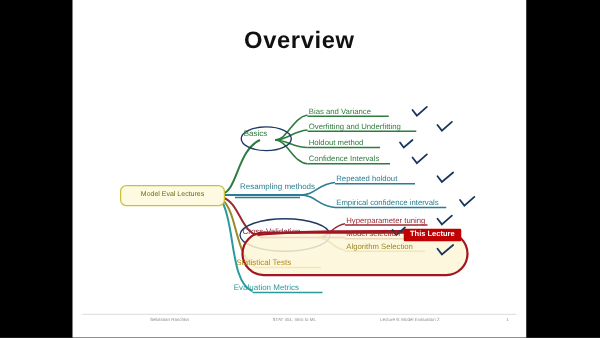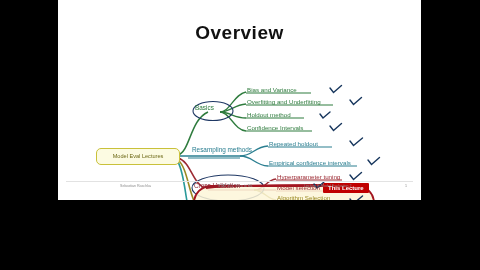--- a/index.html
+++ b/index.html
@@ -1,18 +1,18 @@
 <!DOCTYPE html>
 <html><head>
 <meta charset="utf-8">
 <style>
   html,body{margin:0;padding:0;background:#000;}
   body{width:480px;height:270px;overflow:hidden;font-family:"Liberation Sans",sans-serif;}
   #stage{position:relative;width:480px;height:270px;background:#000;}
-  #slide{position:absolute;left:58px;top:0px;width:363px;height:200px;background:#ffffff;overflow:hidden;}
+  #slide{position:absolute;left:58px;top:0px;width:363px;height:270px;background:#ffffff;overflow:hidden;}
   #slide-inner{position:absolute;inset:0;}
 
   .title{
     position:absolute;left:0;top:22px;width:363px;text-align:center;
     font-size:19px;font-weight:bold;color:#111;letter-spacing:.5px;
   }
 
   svg.map{position:absolute;left:0;top:0;width:363px;height:270px;}
 
   .nodelabel{

